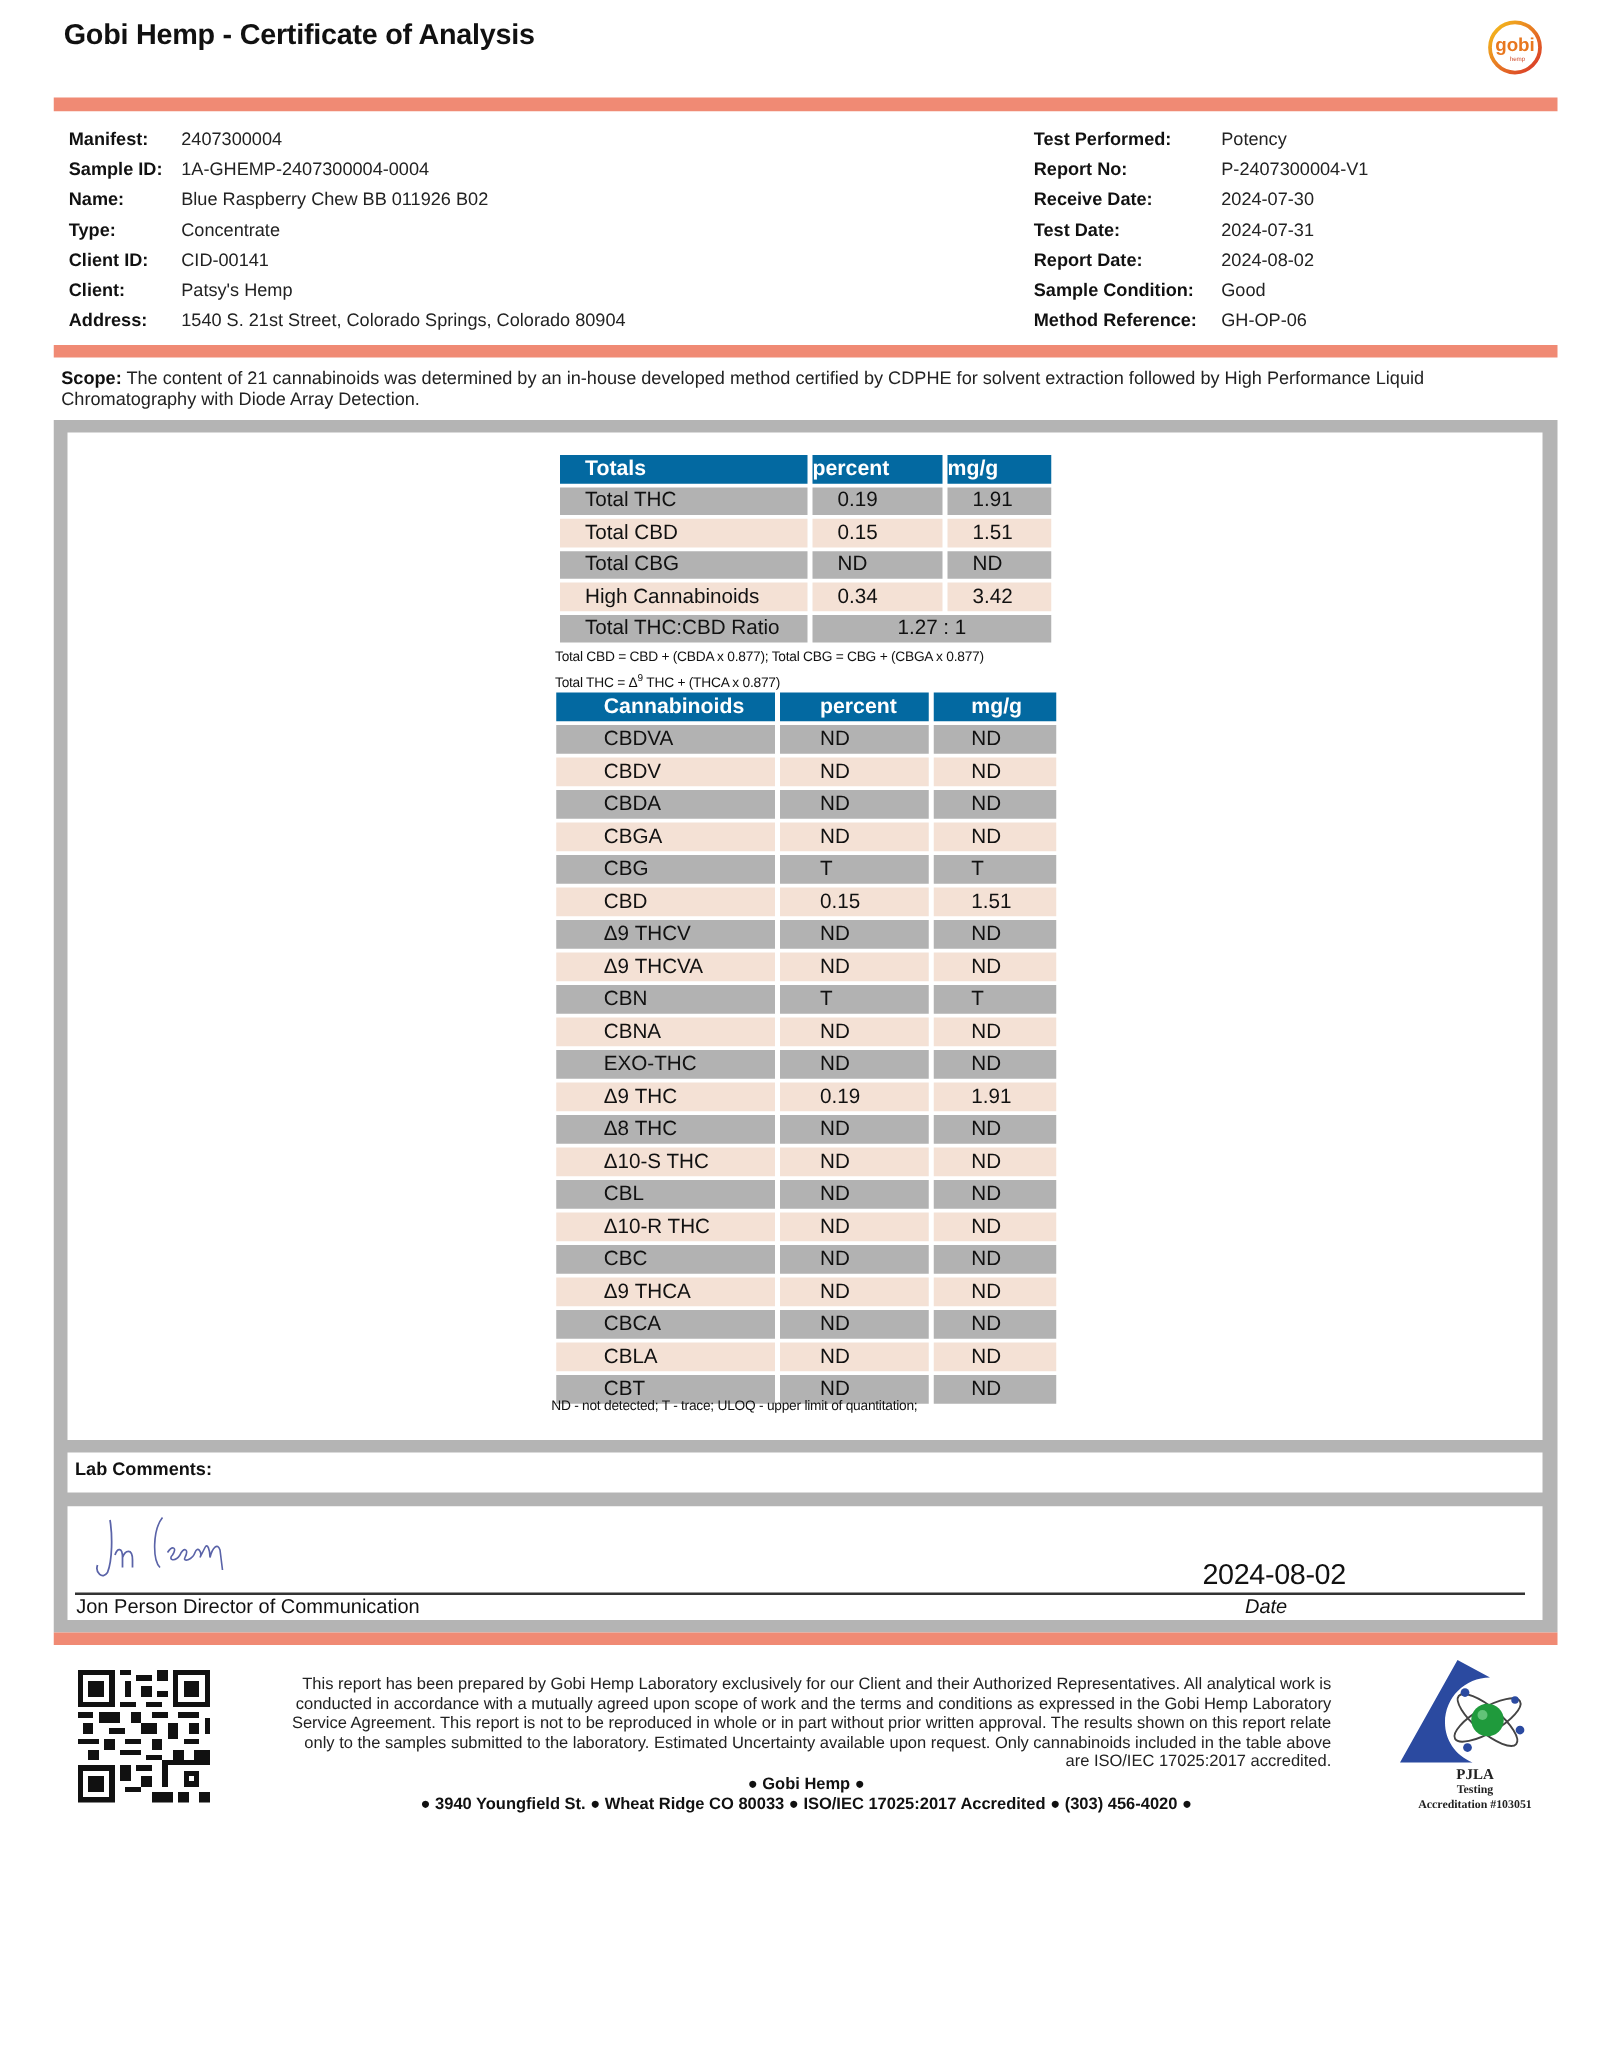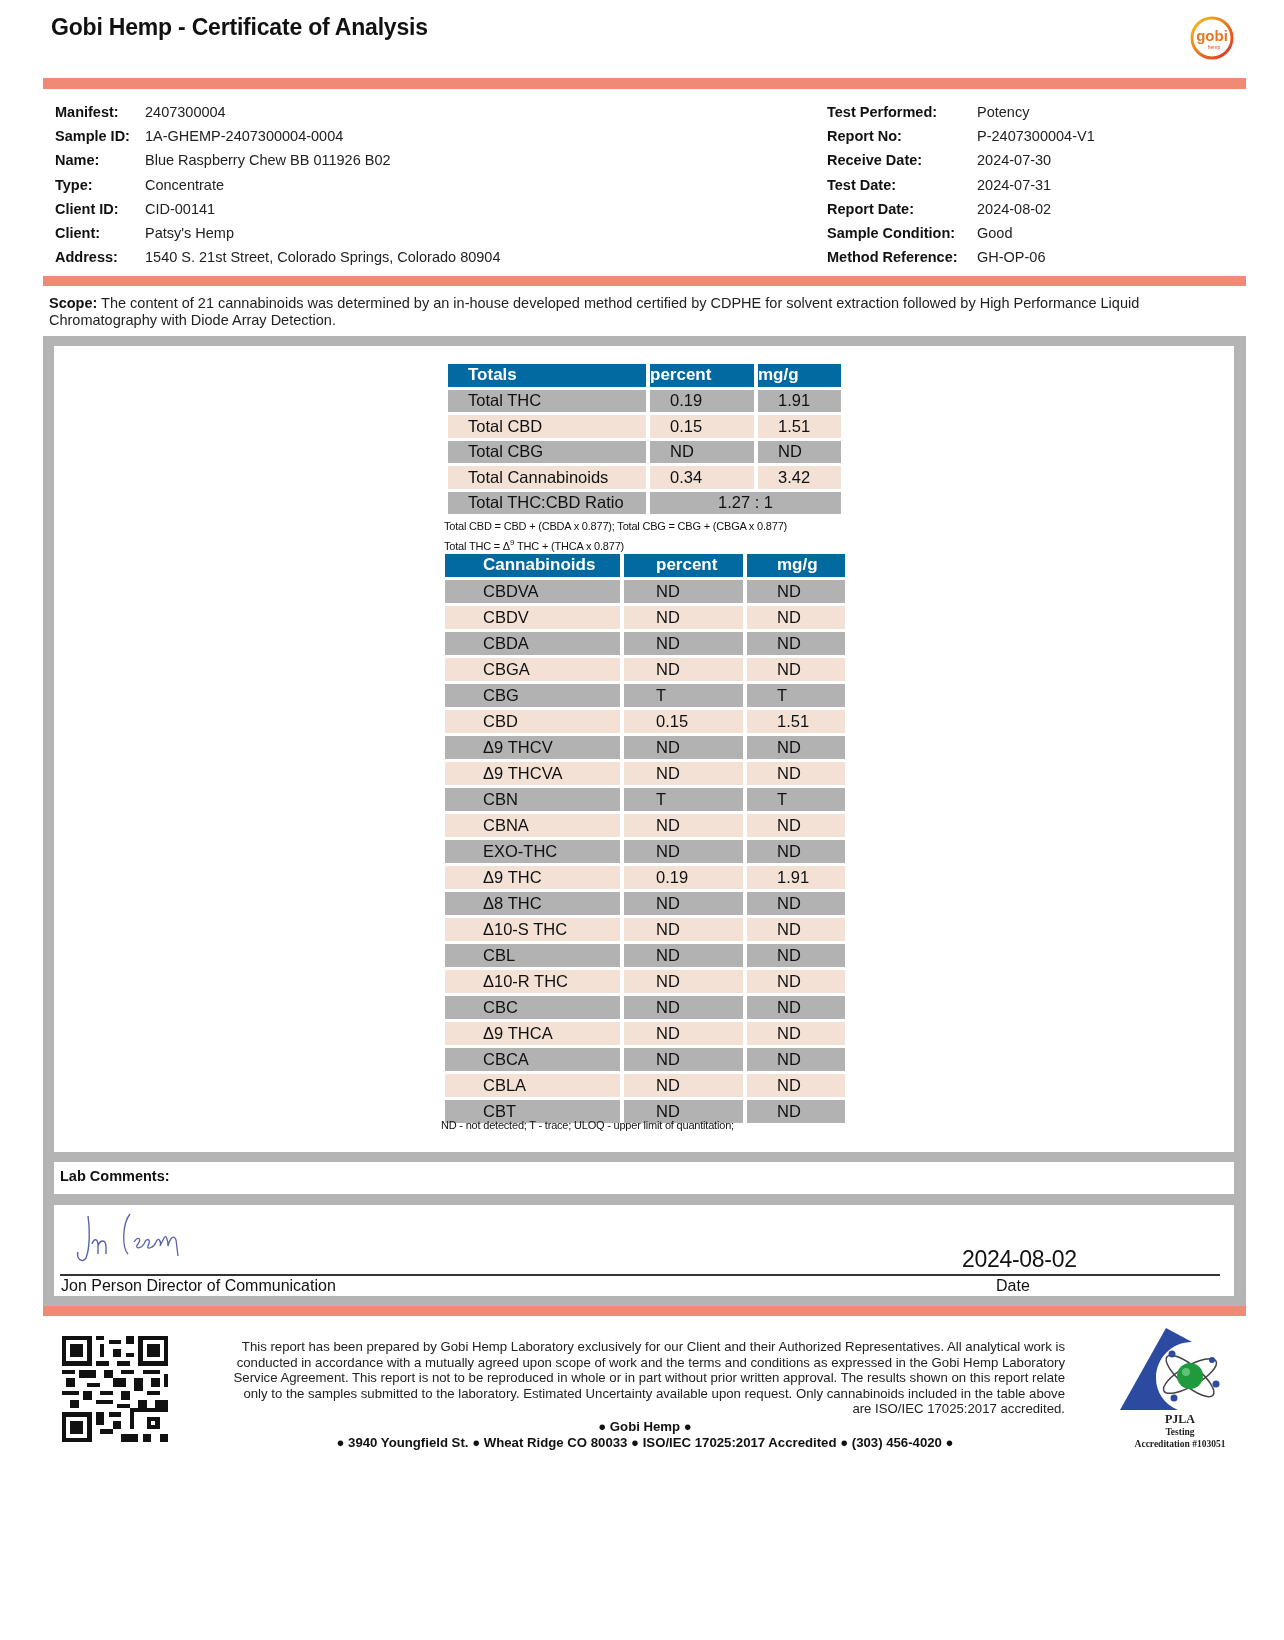--- a/index.html
+++ b/index.html
@@ -53,21 +53,21 @@
   .canna td { height: 23px; }
 
   .legend { position: absolute; left: 441px; top: 1119px; font-size: 11px; color: #111; letter-spacing: -0.2px; }
 
   .comments-label { position: absolute; left: 60px; top: 1168px; font-size: 14.5px; font-weight: bold; }
 
   .signature { position: absolute; left: 68px; top: 1208px; width: 170px; height: 60px; }
   .sign-date { position: absolute; left: 962px; top: 1246px; font-size: 23px; letter-spacing: -0.3px; }
   .sign-line { position: absolute; left: 60px; top: 1274px; width: 1160px; height: 2px; background: #333; }
   .signer { position: absolute; left: 61px; top: 1277px; font-size: 16px; }
-  .date-label { position: absolute; left: 996px; top: 1277px; font-size: 16px; }
+  .date-label { position: absolute; left: 996px; top: 1277px; font-size: 16px; font-style: italic; }
 
   .qr { position: absolute; left: 62px; top: 1336px; width: 106px; height: 106px; }
 
   .disclaimer { position: absolute; left: 225px; top: 1339px; width: 840px; text-align: right; font-size: 13.2px; line-height: 15.6px; color: #222; }
   .footer-name { position: absolute; left: 225px; top: 1419px; width: 840px; text-align: center; font-size: 13.2px; font-weight: bold; }
   .footer-addr { position: absolute; left: 225px; top: 1435px; width: 840px; text-align: center; font-size: 13.2px; font-weight: bold; }
 
   .pjla { position: absolute; left: 1116px; top: 1324px; width: 128px; height: 130px; }
   .pjla-text { position: absolute; left: 1110px; top: 1413px; width: 140px; text-align: center; font-family: Liberation Serif, serif; font-weight: bold; color: #222; }
   .pjla-name { font-size: 12px; line-height: 13px; }
@@ -178,21 +178,21 @@
         <td>Total CBD</td>
         <td>0.15</td>
         <td>1.51</td>
       </tr>
   <tr class="g">
         <td>Total CBG</td>
         <td>ND</td>
         <td>ND</td>
       </tr>
   <tr class="p">
-        <td>Total Cannabinoids</td>
+        <td>High Cannabinoids</td>
         <td>0.34</td>
         <td>3.42</td>
       </tr>
   <tr class="g">
         <td>Total THC:CBD Ratio</td>
         <td class="ratio" colspan="2">1.27 : 1</td>
       </tr>
 </tbody>
   </table>
 

